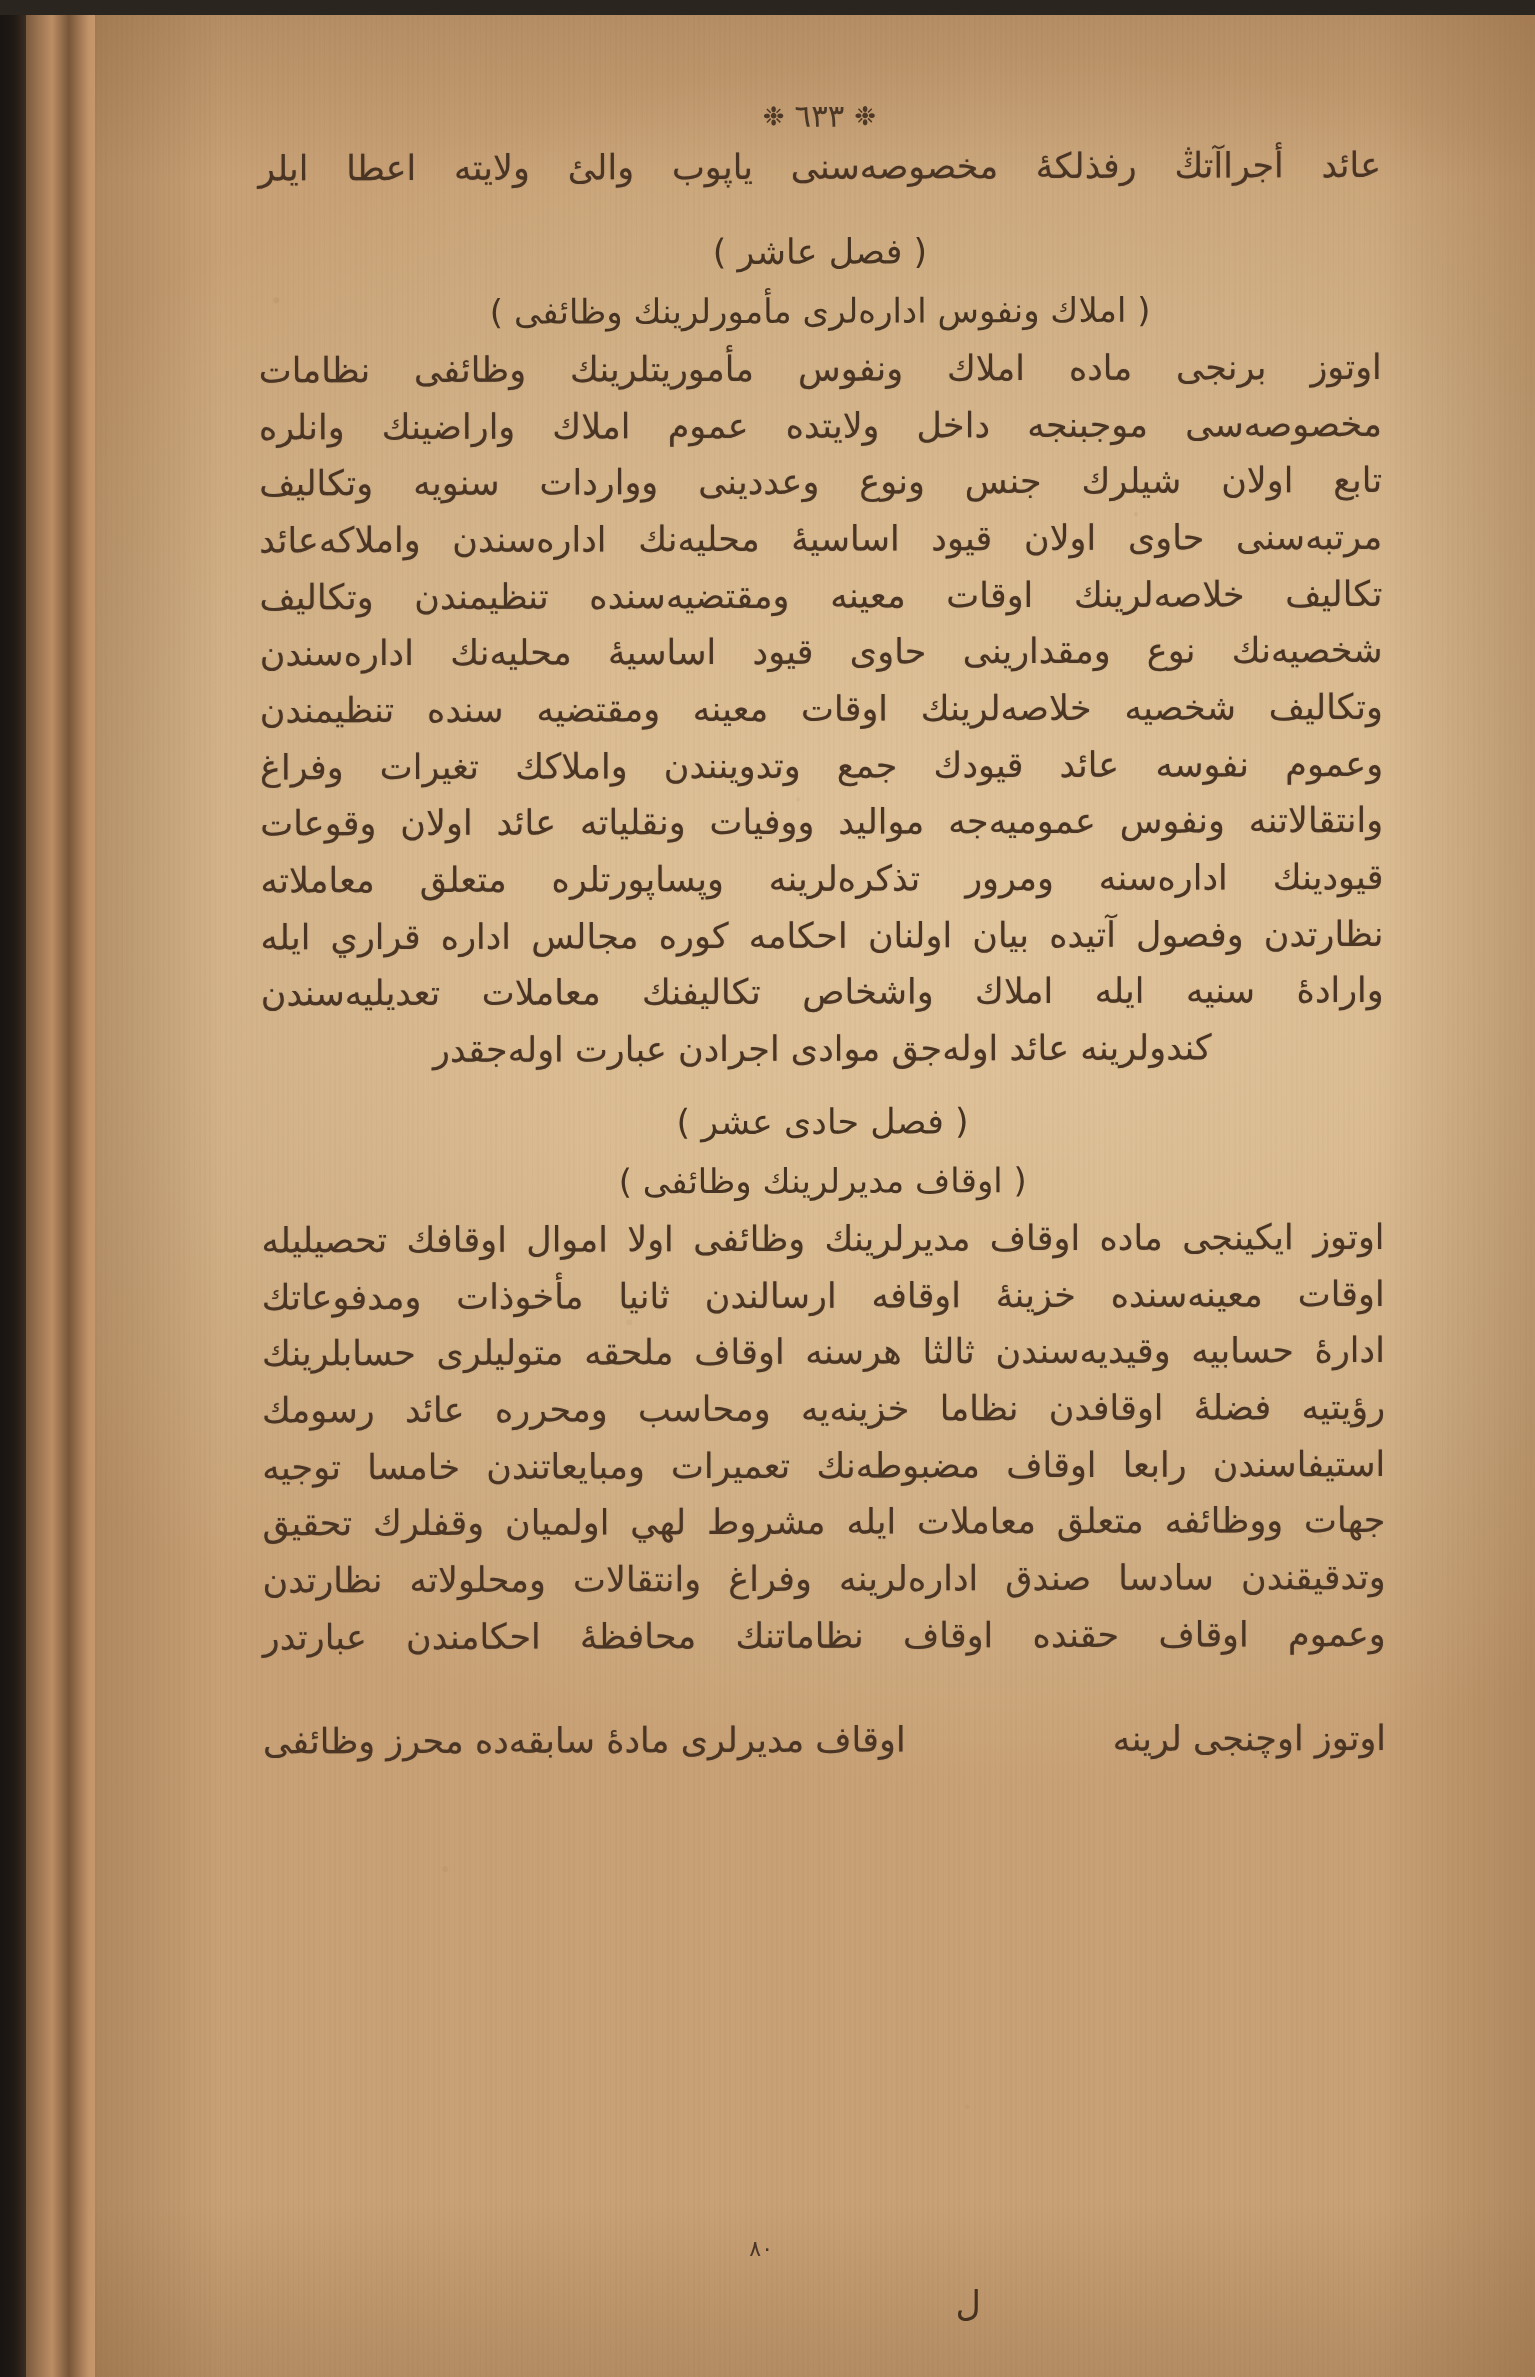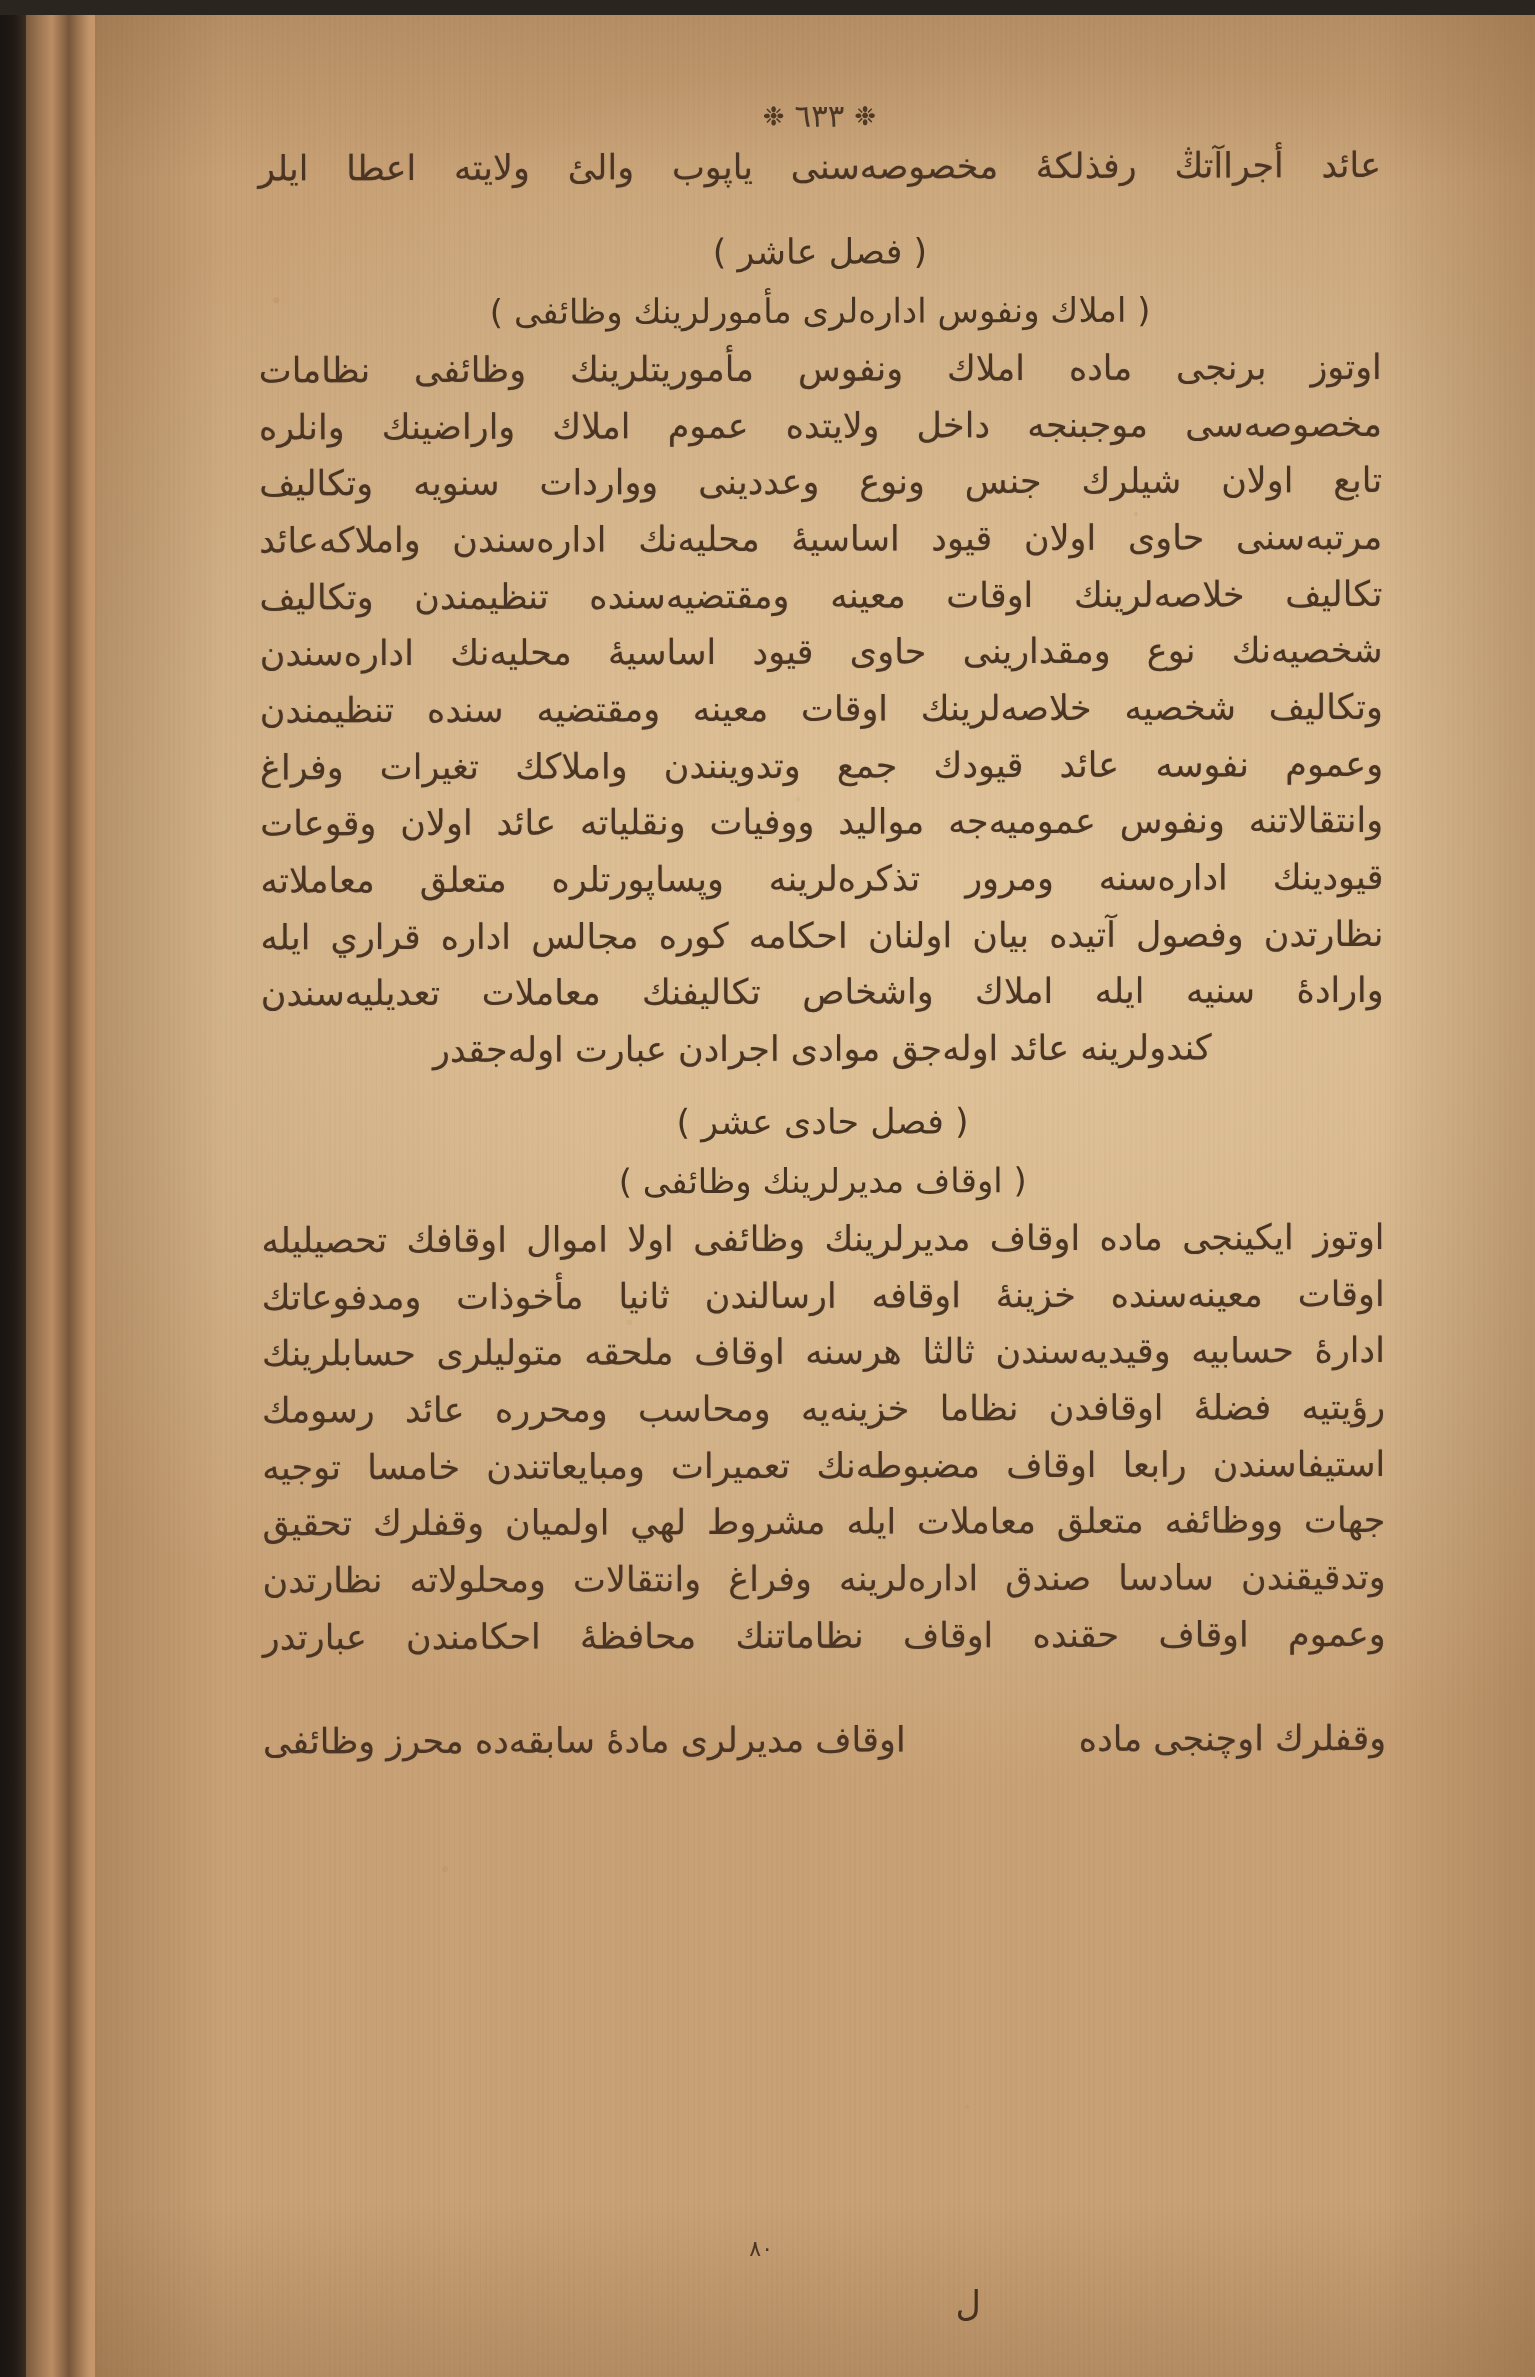--- a/index.html
+++ b/index.html
@@ -264,21 +264,21 @@
     <div class="line full">ادارهٔ حسابيه وقيديه‌سندن ثالثا هرسنه اوقاف ملحقه متوليلری حسابلرينك</div>
     <div class="line full">رؤيتيه فضلهٔ اوقافدن نظاما خزينه‌يه ومحاسب ومحرره عائد رسومك</div>
     <div class="line full">استيفاسندن رابعا اوقاف مضبوطه‌نك تعميرات ومبايعاتندن خامسا توجيه</div>
     <div class="line full">جهات ووظائفه متعلق معاملات ايله مشروط لهي اولميان وقفلرك تحقيق</div>
     <div class="line full">وتدقيقندن سادسا صندق اداره‌لرينه وفراغ وانتقالات ومحلولاته نظارتدن</div>
     <div class="line full">وعموم اوقاف حقنده اوقاف نظاماتنك محافظهٔ احكامندن عبارتدر</div>
 
     <div class="spacer-lg"></div>
 
     <div class="line foot-article">
-      <span>وقفلرك اوچنجی ماده</span>
+      <span>اوتوز اوچنجی لرينه</span>
       <span>اوقاف مديرلری مادهٔ سابقه‌ده محرز وظائفی</span>
     </div>
 
   </div>
 
   <div class="footer-marks">
     <span class="signature-mark">٨٠</span>
     <span class="catchword">ل</span>
   </div>
 

